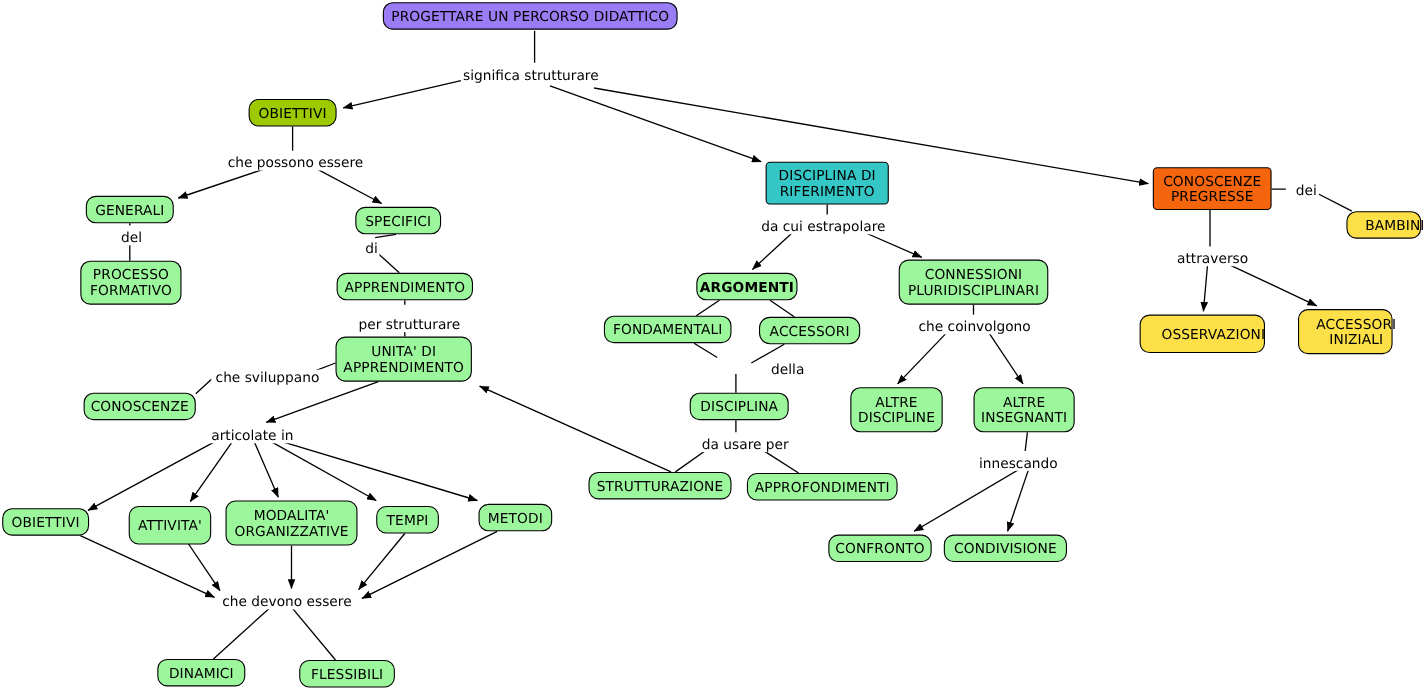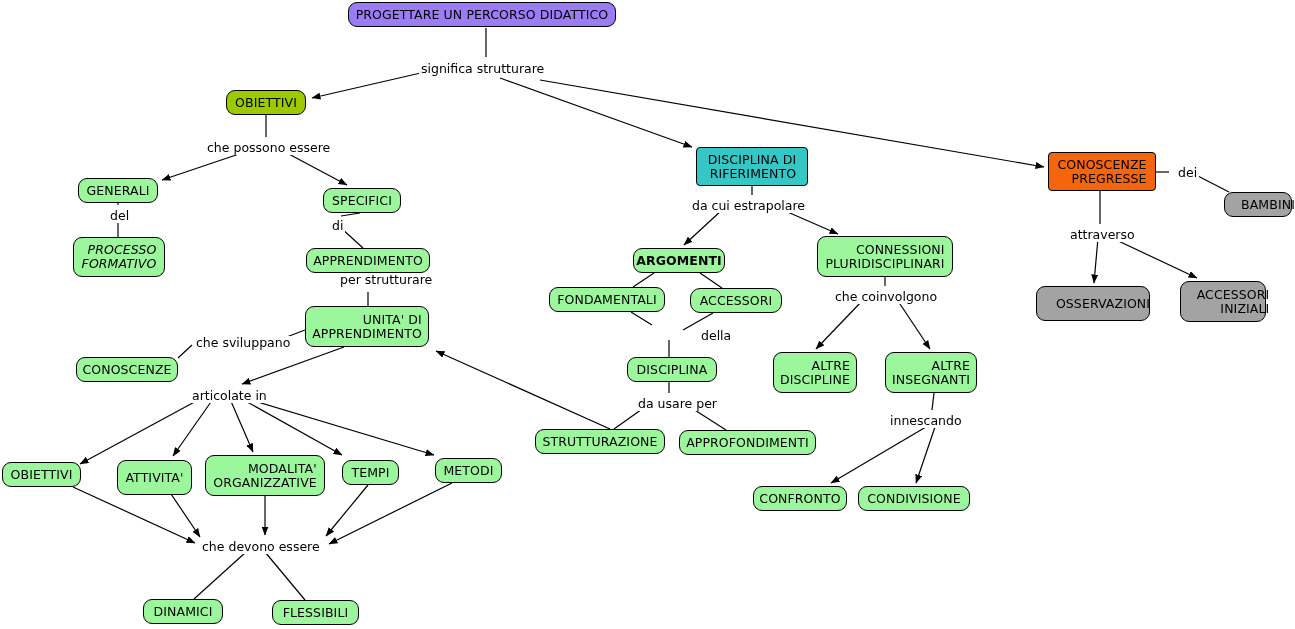--- a/index.html
+++ b/index.html
@@ -25,37 +25,37 @@
     width: 1295px;
     height: 629px;
     pointer-events: none;
   }
   .node {
     position: absolute;
     box-sizing: border-box;
     display: flex;
     align-items: center;
     justify-content: center;
-    text-align: right;
+    text-align: center;
     border: 1.3px solid #000000;
     border-radius: 9px;
     color: #000000;
     font-family: "DejaVu Sans", sans-serif;
     font-size: 12.5px;
     line-height: 14px;
     letter-spacing: 0.1px;
     white-space: pre-line;
     z-index: 5;
   }
   .node.green   { background: #9cf79c; }
   .node.olive   { background: #9cc900; }
   .node.purple  { background: #9a7cf4; }
   .node.teal    { background: #35c6c6; }
   .node.orange  { background: #f4650d; }
-  .node.lorange { background: #a3a3a3; padding-left: 20px; }
+  .node.lorange { background: #fde047; padding-left: 20px; }
   .node.sq      { border-radius: 4px; }
   .elabel {
     position: absolute;
     font-family: "DejaVu Sans", sans-serif;
     font-size: 12.5px;
     line-height: 14px;
     color: #000000;
     background: #ffffff;
     white-space: nowrap;
     z-index: 6;
@@ -124,21 +124,21 @@
         <line x1="1100" y1="191" x2="1100" y2="224" stroke="#000000" stroke-width="1.2"></line>
         <line x1="1098" y1="238" x2="1094" y2="283" stroke="#000000" stroke-width="1.2" marker-end="url(#arrowhead)"></line>
         <line x1="1112" y1="238" x2="1197" y2="278" stroke="#000000" stroke-width="1.2" marker-end="url(#arrowhead)"></line>
       </g>
   </svg>
   <div id="node-layer">
       <div class="node purple" style="left: 348px; top: 2px; width: 268px; height: 25px;">PROGETTARE UN PERCORSO DIDATTICO</div>
       <div class="node olive" style="left: 226px; top: 90px; width: 80px; height: 25px;">OBIETTIVI</div>
       <div class="node green" style="left: 78px; top: 178px; width: 80px; height: 25px;">GENERALI</div>
       <div class="node green" style="left: 323px; top: 188px; width: 78px; height: 25px;">SPECIFICI</div>
-      <div class="node green" style="left: 73px; top: 237px; width: 92px; height: 40px; font-style: italic;">PROCESSO
+      <div class="node green" style="left: 73px; top: 237px; width: 92px; height: 40px;">PROCESSO
 FORMATIVO</div>
       <div class="node green" style="left: 306px; top: 248px; width: 124px; height: 25px;">APPRENDIMENTO</div>
       <div class="node green" style="left: 305px; top: 306px; width: 124px; height: 41px;">UNITA' DI
 APPRENDIMENTO</div>
       <div class="node green" style="left: 76px; top: 357px; width: 102px; height: 25px;">CONOSCENZE</div>
       <div class="node green" style="left: 2px; top: 462px; width: 79px; height: 25px;">OBIETTIVI</div>
       <div class="node green" style="left: 117px; top: 460px; width: 75px; height: 35px;">ATTIVITA'</div>
       <div class="node green" style="left: 205px; top: 455px; width: 120px; height: 41px;">MODALITA'
 ORGANIZZATIVE</div>
       <div class="node green" style="left: 342px; top: 460px; width: 57px; height: 25px;">TEMPI</div>
@@ -166,21 +166,21 @@
       <div class="node lorange" style="left: 1224px; top: 192px; width: 68px; height: 25px;">BAMBINI</div>
       <div class="node lorange" style="left: 1036px; top: 286px; width: 114px; height: 35px;">OSSERVAZIONI</div>
       <div class="node lorange" style="left: 1180px; top: 281px; width: 86px; height: 41px;">ACCESSORI
 INIZIALI</div>
     </div>
   <div id="label-layer">
       <div class="elabel" style="left: 419px; top: 62px;">significa strutturare</div>
       <div class="elabel" style="left: 205px; top: 141px;">che possono essere</div>
       <div class="elabel" style="left: 108px; top: 209px;">del</div>
       <div class="elabel" style="left: 330px; top: 219px;">di</div>
-      <div class="elabel" style="left: 324px; top: 273px; margin-left: 14px;">per strutturare</div>
+      <div class="elabel" style="left: 324px; top: 288px;">per strutturare</div>
       <div class="elabel" style="left: 194px; top: 336px;">che sviluppano</div>
       <div class="elabel" style="left: 190px; top: 389px;">articolate in</div>
       <div class="elabel" style="left: 200px; top: 540px;">che devono essere</div>
       <div class="elabel" style="left: 690px; top: 199px;">da cui estrapolare</div>
       <div class="elabel" style="left: 654px; top: 329px; margin-left: 45px;">della</div>
       <div class="elabel" style="left: 636px; top: 397px;">da usare per</div>
       <div class="elabel" style="left: 833px; top: 290px;">che coinvolgono</div>
       <div class="elabel" style="left: 888px; top: 414px;">innescando</div>
       <div class="elabel" style="left: 1176px; top: 166px;">dei</div>
       <div class="elabel" style="left: 1068px; top: 228px;">attraverso</div>

